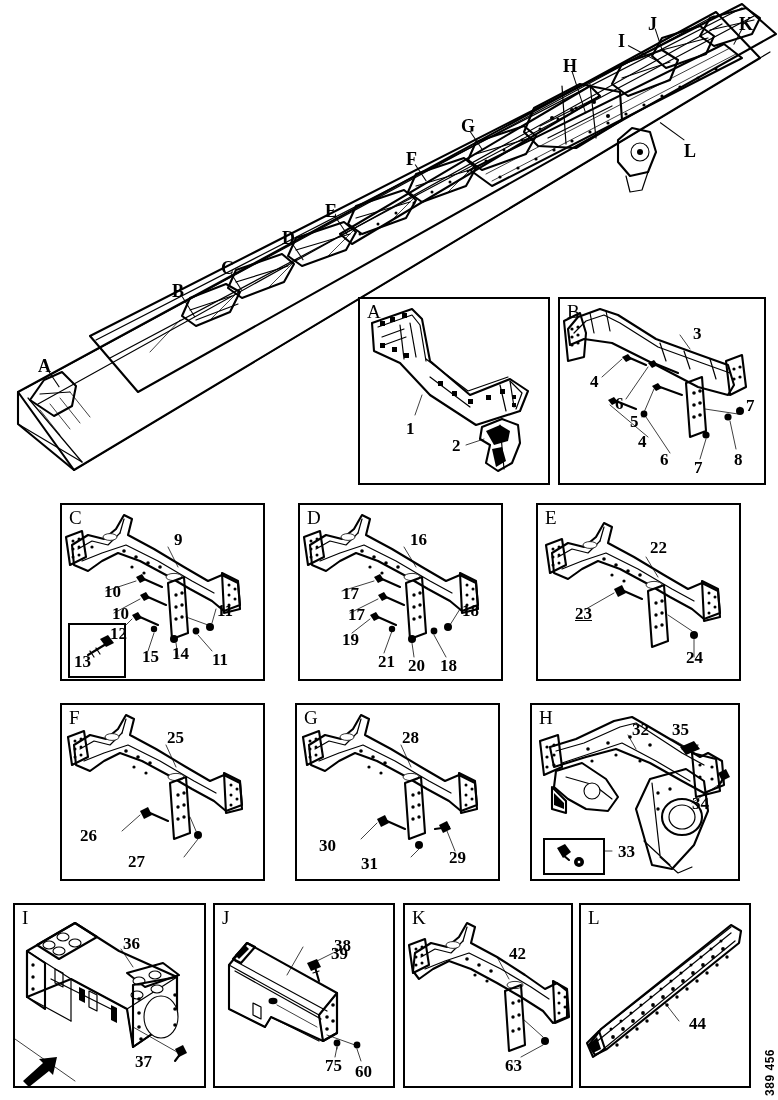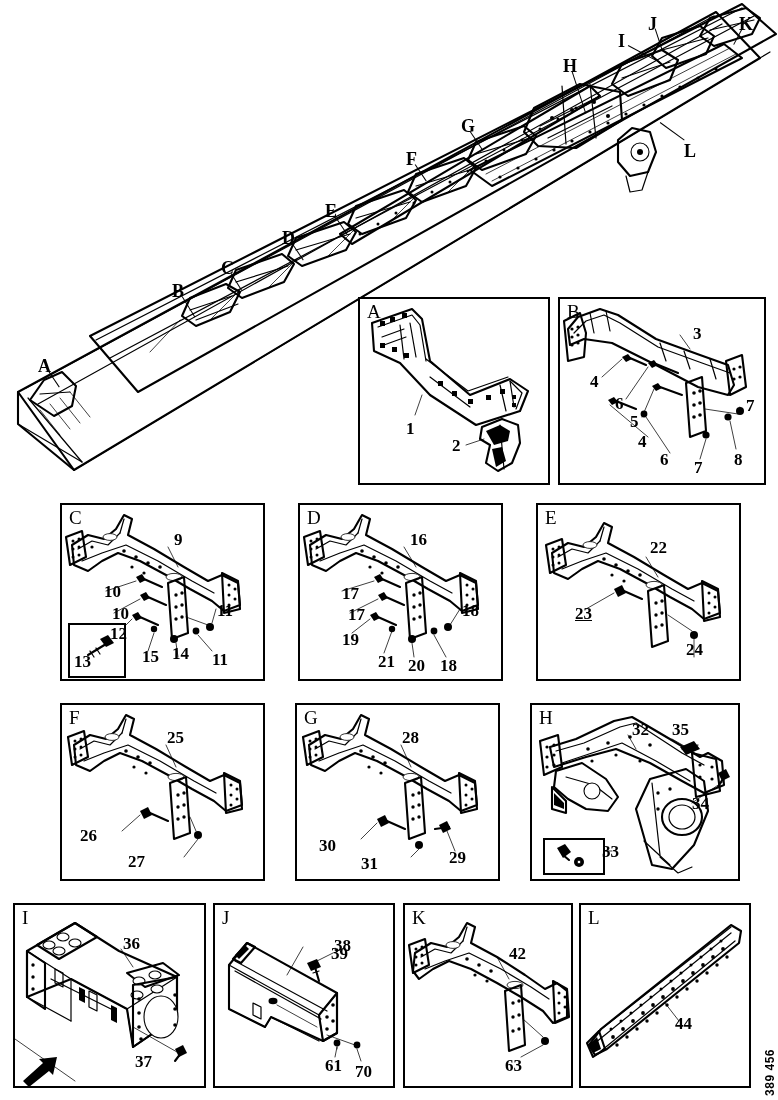--- a/index.html
+++ b/index.html
@@ -598,21 +598,21 @@
         </g>
       <g class="lnT">
         <path d="M108,52 L120,72"></path>
         <path d="M48,104 L76,88"></path>
         <path d="M156,152 L156,134"></path>
         <path d="M130,110 L154,126"></path>
       </g>
     </svg>
     <div class="num" style="left:112px;top:34px;">22</div>
     <div class="num" style="left:37px;top:100px;text-decoration:underline;">23</div>
-    <div class="num" style="left:148px;top:136px;">24</div>
+    <div class="num" style="left:148px;top:144px;">24</div>
   </div>
 
   <div class="panel" style="left:60px;top:703px;width:205px;height:178px;">
     <div class="panel-letter">F</div>
     <svg width="201" height="174" viewBox="0 0 201 174">
       <g>
         <path class="ln2" d="M12,40 L28,30 L44,34 L56,24 L64,10 L72,14 L68,30 L94,44 L124,62 L148,76 L162,70 L178,78 L180,100 L164,106 L152,96 L130,84 L106,70 L80,56 L58,48 L42,56 L28,66 L14,60 Z" fill="#fff"></path>
         <path class="ln" d="M18,44 L32,36 L48,40 L60,28"></path>
         <path class="ln" d="M22,56 L42,48 L66,40 L98,56 L132,76 L154,88"></path>
         <path class="ln" d="M64,14 L60,28"></path>
@@ -821,21 +821,21 @@
       <svg width="58" height="33" viewBox="0 0 58 33">
         <path class="fl" d="M12,8 L20,4 L26,12 L18,18 Z"></path>
         <path class="ln2" d="M18,15 L24,20"></path>
         <circle class="fl" cx="34" cy="22" r="5"></circle>
         <circle class="whT" cx="34" cy="22" r="1.8"></circle>
       </svg>
     </div>
     <div class="num" style="left:100px;top:16px;">32</div>
     <div class="num" style="left:140px;top:16px;">35</div>
     <div class="num" style="left:160px;top:90px;">34</div>
-    <div class="num" style="left:70px;top:138px;">33</div>
+    <div class="num" style="left:86px;top:138px;">33</div>
   </div>
 
   <div class="panel" style="left:13px;top:903px;width:193px;height:185px;">
     <div class="panel-letter">I</div>
     <svg width="189" height="181" viewBox="0 0 189 181">
 
       <g>
         <path class="ln2" d="M12,46 L60,18 L104,46 L162,72 L162,112 L118,142 L112,104 L56,74 L12,92 Z" fill="#fff"></path>
         <path class="ln" d="M12,46 L56,74 L112,104 L162,72"></path>
         <path class="ln" d="M56,74 L56,116"></path>
@@ -948,22 +948,22 @@
       <g class="lnT">
         <path d="M88,42 L72,70"></path>
         <path d="M118,48 L102,56"></path>
         <path d="M122,144 L122,142"></path>
         <path d="M146,156 L142,144"></path>
         <path d="M120,152 L122,142"></path>
       </g>
     </svg>
     <div class="num" style="left:85px;top:32px;margin-left:34px;">38</div>
     <div class="num" style="left:116px;top:40px;">39</div>
-    <div class="num" style="left:110px;top:152px;">61</div>
-    <div class="num" style="left:140px;top:158px;">70</div>
+    <div class="num" style="left:110px;top:152px;">75</div>
+    <div class="num" style="left:140px;top:158px;">60</div>
   </div>
 
   <div class="panel" style="left:403px;top:903px;width:170px;height:185px;">
     <div class="panel-letter">K</div>
     <svg width="166" height="181" viewBox="0 0 166 181">
       <g>
         <path class="ln2" d="M10,48 L26,38 L42,42 L54,32 L62,18 L70,22 L66,38 L92,52 L120,70 L140,84 L152,78 L162,86 L162,112 L148,118 L138,106 L116,92 L92,78 L66,64 L44,56 L28,64 L14,74 L8,66 Z" fill="#fff"></path>
         <path class="ln" d="M16,52 L30,44 L46,48 L58,36"></path>
         <path class="ln" d="M20,64 L40,56 L64,48 L96,64 L126,82 L144,94"></path>
         <path class="ln" d="M62,22 L58,36"></path>
@@ -1065,18 +1065,18 @@
           <circle cx="90" cy="76" r="1.5"></circle>
             <circle cx="100" cy="68" r="1.5"></circle>
           <circle cx="110" cy="60" r="1.5"></circle>
             <circle cx="120" cy="52" r="1.5"></circle>
           <circle cx="130" cy="44" r="1.5"></circle>
             <circle cx="140" cy="36" r="1.5"></circle>
         </g>
       </g>
       <path class="lnT" d="M98,116 L84,98"></path>
     </svg>
-    <div class="num" style="left:94px;top:110px;">44</div>
+    <div class="num" style="left:108px;top:110px;">44</div>
   </div>
 
   <div id="drawno">389 456</div>
 
 </div>
 
 </body></html>

